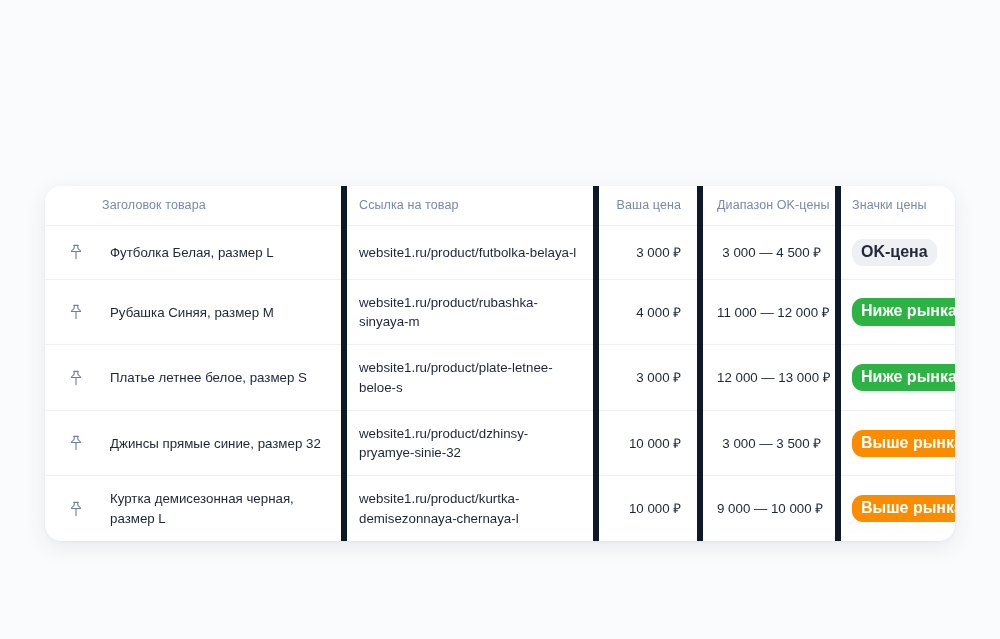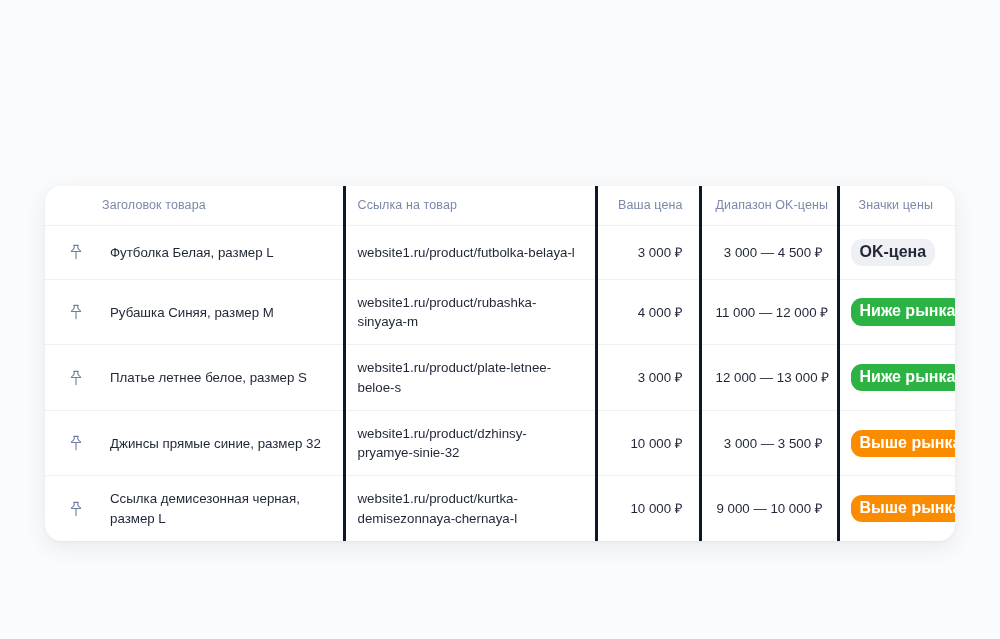--- a/index.html
+++ b/index.html
@@ -52,23 +52,23 @@
     letter-spacing: 0.1px;
     white-space: nowrap;
     border-bottom: 1px solid #eef0f6;
     vertical-align: middle;
     background: #ffffff;
   }
   thead th.h-title { text-align: left; padding-left: 57px; }
   thead th.h-link  { text-align: left; padding-left: 12px; }
   thead th.h-price { text-align: right; padding-right: 16px; margin-left: 12px; }
   thead th.h-range { text-align: right; padding-right: 14px; }
-  thead th.h-badge { text-align: center;  padding-left: 11px; }
-
-  thead th.div-l, tbody td.div-l { border-left: 3px solid #0f172a; }
+  thead th.h-badge { text-align: left;  padding-left: 11px; }
+
+  thead th.div-l, tbody td.div-l { border-left: 6px solid #0f172a; }
 
   tbody td {
     padding: 13px 14px;
     font-size: 13.3px;
     color: #1f2636;
     vertical-align: middle;
     border-bottom: 1px solid #eef0f6;
     line-height: 1.45;
   }
   tbody tr:last-child td { border-bottom: none; }
@@ -224,21 +224,21 @@
           </td>
         </tr>
 
         <tr>
           <td class="cell-title">
             <span class="title-wrap">
               <svg class="pin-icon" viewBox="0 0 24 24" fill="none">
                 <path d="M9 3.2h6M9.6 3.2v3.1c0 1.5-1.1 2.2-2.1 2.9-.9.6-1.6 1.2-1.6 2.1h12.2c0-.9-.7-1.5-1.6-2.1-1-.7-2.1-1.4-2.1-2.9V3.2" stroke="currentColor" stroke-width="1.5" stroke-linejoin="round" stroke-linecap="round"></path>
                 <path d="M12 11.3v9.5" stroke="currentColor" stroke-width="1.5" stroke-linecap="round"></path>
               </svg>
-              <span class="title-text">Ссылка демисезонная черная, размер L</span>
+              <span class="title-text">Куртка демисезонная черная, размер L</span>
             </span>
           </td>
           <td class="cell-link div-l">website1.ru/product/kurtka-demisezonnaya-chernaya-l</td>
           <td class="cell-price div-l">10 000 ₽</td>
           <td class="cell-range div-l">9 000 — 10 000 ₽</td>
           <td class="cell-badge div-l">
             <span class="badge above">Выше рынка</span>
           </td>
         </tr>
 

